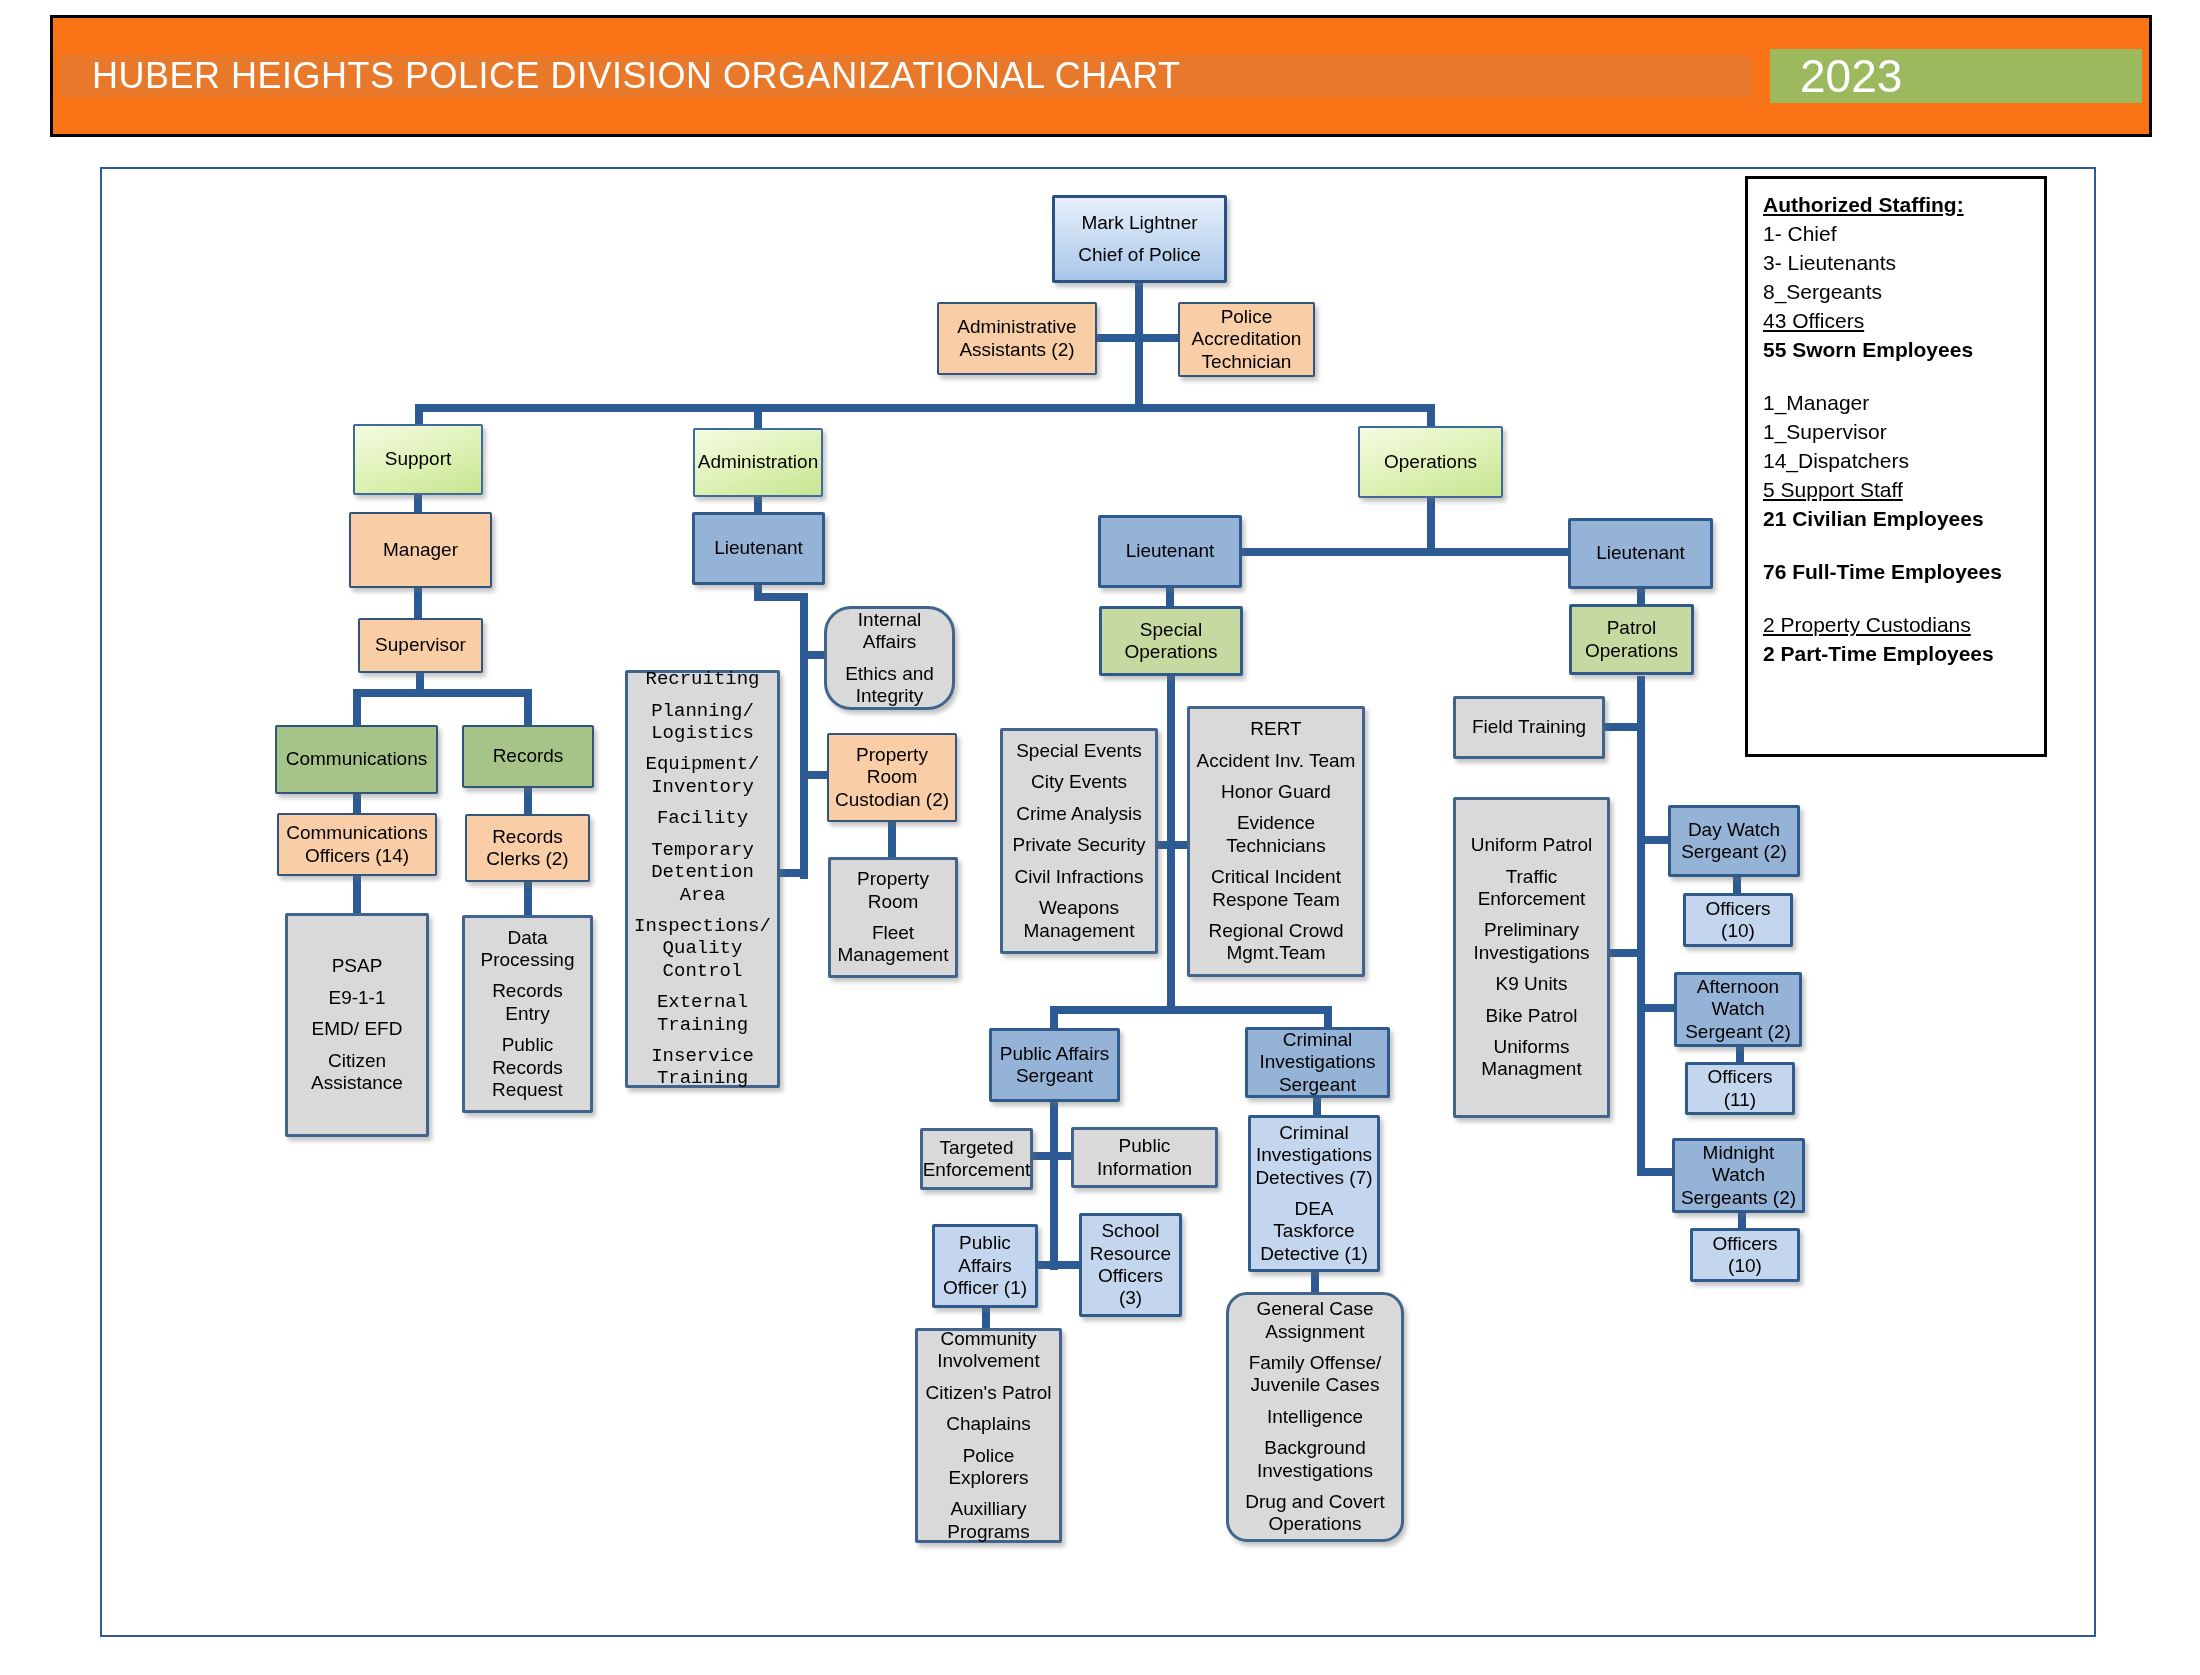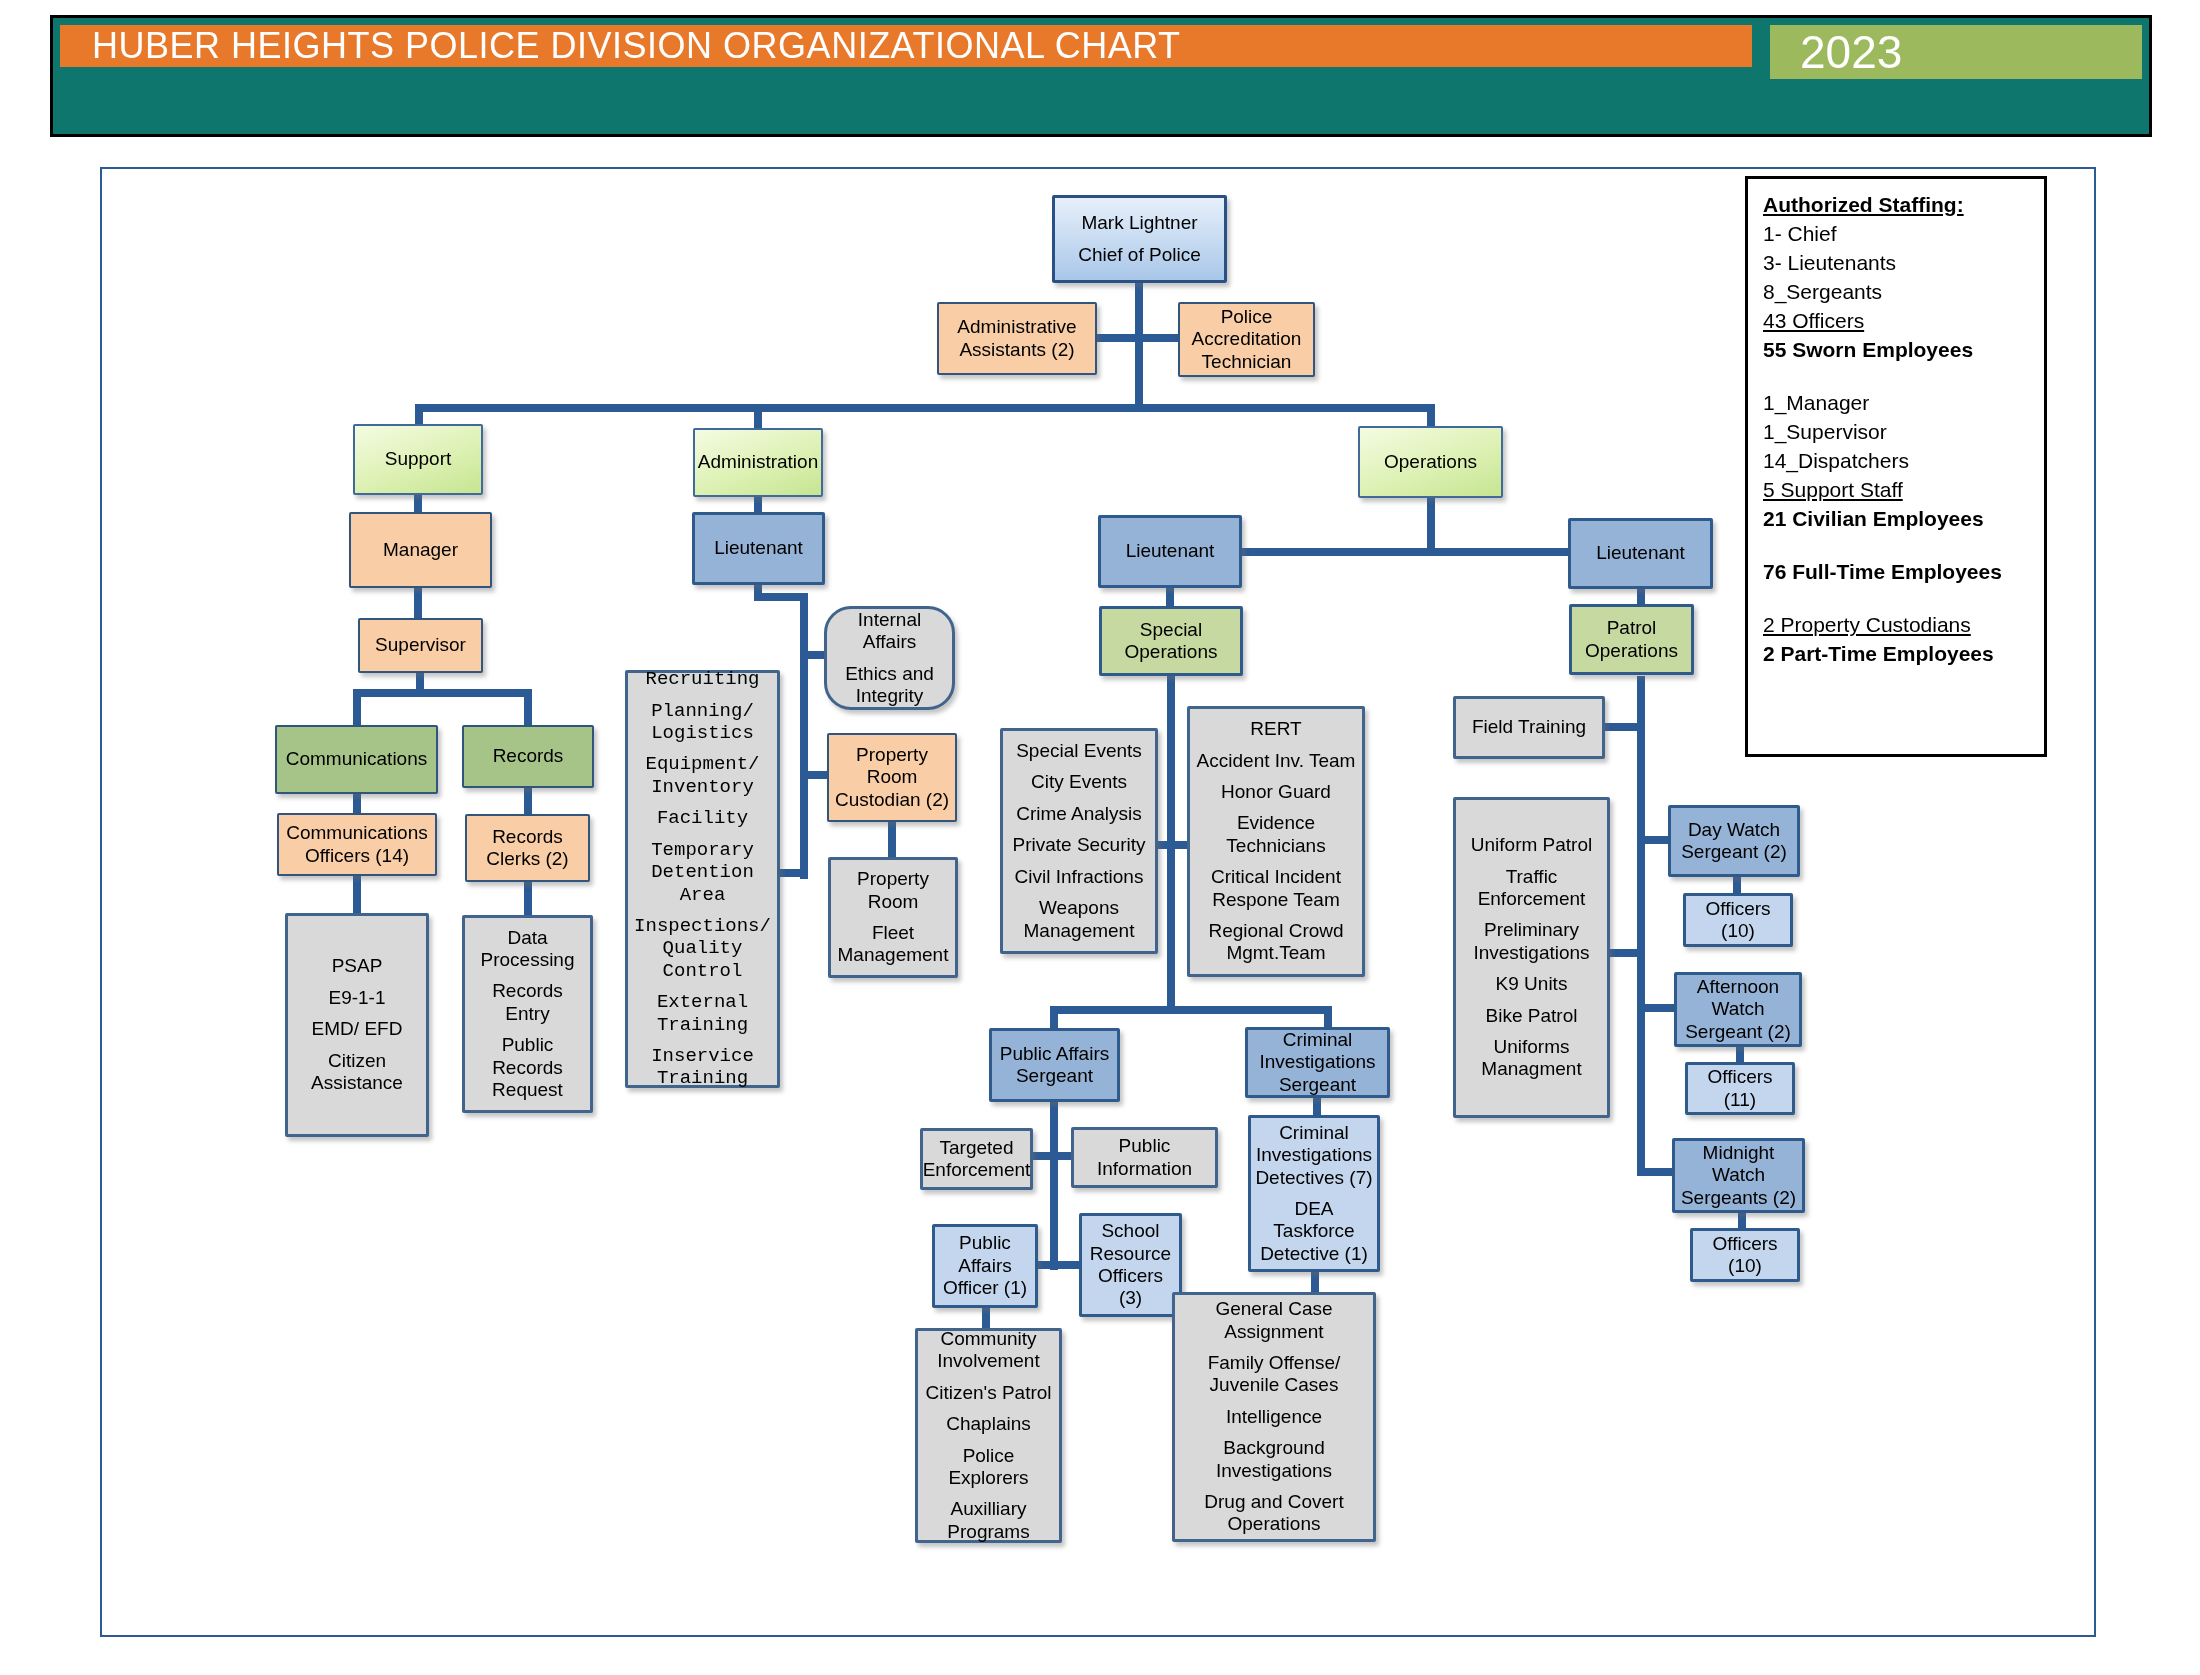--- a/index.html
+++ b/index.html
@@ -3,22 +3,22 @@
 <meta charset="utf-8">
 <style>
   html,body { margin:0; padding:0; background:#ffffff; }
   body {
     position:relative; width:2200px; height:1675px; overflow:hidden;
     font-family:"Liberation Sans", sans-serif; color:#000;
   }
   
   .header {
     position:absolute; left:50px; top:15px; width:2102px; height:122px;
-    border:3px solid #000; background:#0f766e; box-sizing:border-box;
-    display:flex; align-items:flex-start; padding:7px; gap:18px;
+    border:3px solid #000; background:#f97316; box-sizing:border-box;
+    display:flex; align-items:center; padding:7px; gap:18px;
   }
   .title-bar {
     flex:1; background:var(--header-orange); color:#fff;
     display:flex; align-items:center; padding-left:32px;
     font-size:36px; letter-spacing:0.5px;
   }
   .year-box {
     width:372px; background:var(--header-green); color:#fff;
     display:flex; align-items:center; padding-left:30px;
     font-size:46px; box-sizing:border-box;
@@ -194,21 +194,21 @@
     <div class="node t-ltblue" style="left: 932px; top: 1224px; width: 106px; height: 84px;"><div class="item">Public
 Affairs
 Officer (1)</div></div>
     <div class="node t-ltblue" style="left: 1079px; top: 1213px; width: 103px; height: 104px;"><div class="item">School
 Resource
 Officers
 (3)</div></div>
     <div class="node t-gray" style="left: 915px; top: 1328px; width: 147px; height: 215px;"><div class="item">Community
 Involvement</div><div class="item">Citizen's Patrol</div><div class="item">Chaplains</div><div class="item">Police Explorers</div><div class="item">Auxilliary
 Programs</div></div>
-    <div class="node t-gray" style="left: 1172px; top: 1292px; width: 204px; height: 250px;"><div class="item">General Case
+    <div class="node t-gray" style="left: 1226px; top: 1292px; width: 178px; height: 250px; border-radius: 21px;"><div class="item">General Case
 Assignment</div><div class="item">Family Offense/
 Juvenile Cases</div><div class="item">Intelligence</div><div class="item">Background
 Investigations</div><div class="item">Drug and Covert
 Operations</div></div>
     <div class="node t-gray" style="left: 1453px; top: 797px; width: 157px; height: 321px;"><div class="item">Uniform Patrol</div><div class="item">Traffic
 Enforcement</div><div class="item">Preliminary
 Investigations</div><div class="item">K9 Units</div><div class="item">Bike Patrol</div><div class="item">Uniforms
 Managment</div></div>
     <div class="node t-blue" style="left: 1668px; top: 805px; width: 132px; height: 72px;"><div class="item">Day Watch
 Sergeant (2)</div></div>

